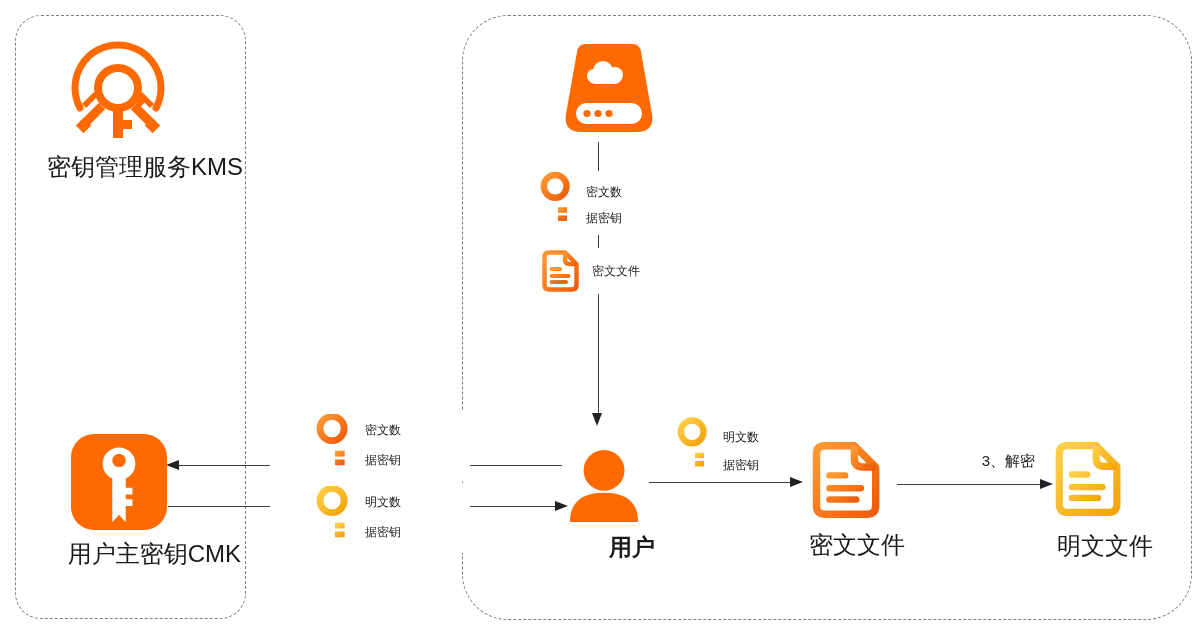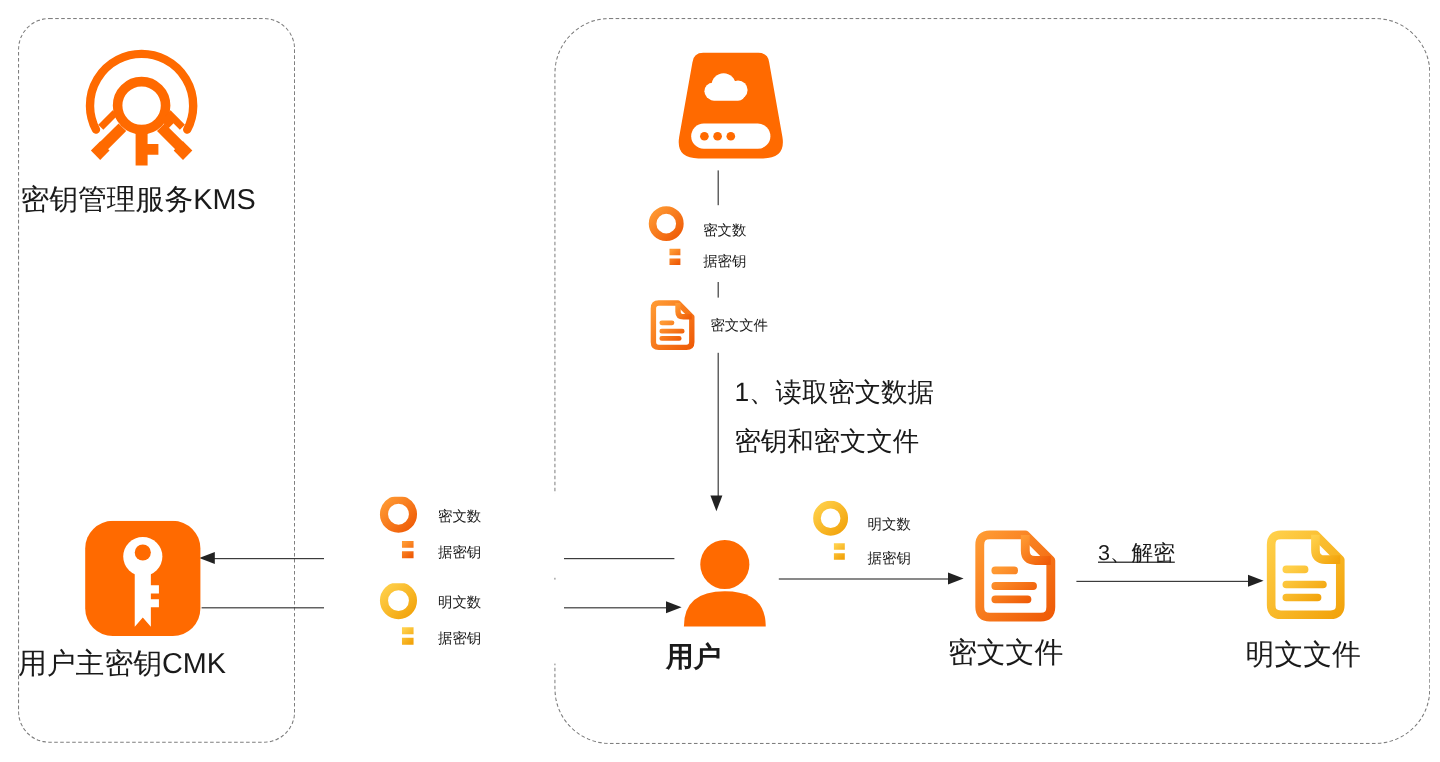--- a/index.html
+++ b/index.html
@@ -5,21 +5,21 @@
   html,body{margin:0;padding:0;background:#ffffff;}
   body{font-family:"Liberation Sans","DejaVu Sans",sans-serif;color:#1a1a1a;}
   #canvas{position:relative;width:1200px;height:635px;background:#ffffff;overflow:hidden;}
   .dashed-box{position:absolute;border:1.6px dashed #7f7f7f;background:transparent;z-index:0;}
   .hline{position:absolute;height:0;border-top:1.6px solid #3c3c3c;z-index:1;}
   .vline{position:absolute;width:0;border-left:1.6px solid #3c3c3c;z-index:1;}
   .ah{position:absolute;width:0;height:0;z-index:1;}
   .ah-left{border-top:5.5px solid transparent;border-bottom:5.5px solid transparent;border-right:13px solid #222;}
   .ah-right{border-top:5.5px solid transparent;border-bottom:5.5px solid transparent;border-left:13px solid #222;}
   .ah-down{border-left:5.5px solid transparent;border-right:5.5px solid transparent;border-top:13px solid #222;}
-  .biglabel{position:absolute;font-size:24px;line-height:28px;text-align:left;z-index:2;white-space:nowrap;}
+  .biglabel{position:absolute;font-size:24px;line-height:28px;text-align:right;z-index:2;white-space:nowrap;}
   .steplabel{position:absolute;font-size:22px;line-height:41px;z-index:2;white-space:nowrap;}
   .kgroup{position:absolute;display:flex;align-items:flex-start;background:#ffffff;z-index:2;}
   .kgroup.nobg{background:transparent;}
   .ktext{font-size:12px;line-height:30px;margin-left:9px;margin-top:4px;white-space:nowrap;}
   .ktext.tight{line-height:26px;margin-top:8px;}
   .ktext.mid{line-height:28px;margin-top:6px;}
   .icon{display:block;z-index:2;position:absolute;}
   svg{display:block;}
 </style>
 </head>
@@ -135,24 +135,20 @@
 
   <div class="kgroup" style="left:532px;top:248px;width:138px;height:46px;padding-left:7px;align-items:center;">
     <svg width="44" height="42" viewBox="0 0 80 84">
       <path d="M16,5 H48 L71,28 V70 Q71,79 62,79 H16 Q7,79 7,70 V14 Q7,5 16,5 Z" fill="none" stroke="url(#gOrange)" stroke-width="9" stroke-linejoin="round"></path>
       <path d="M48,5 V19 Q48,28 57,28 H71" fill="none" stroke="url(#gOrange)" stroke-width="9"></path>
       <path d="M21,38 H38 M21,52 H55 M21,64 H50" stroke="url(#gOrange)" stroke-width="8" stroke-linecap="round" fill="none"></path>
     </svg>
     <div class="ktext" style="margin-top:0;line-height:20px;">密文文件</div>
   </div>
 
-  <div class="steplabel" style="left:612px;top:306px;">
-    <div>1、读取密文数据</div>
-    <div>密钥和密文文件</div>
-  </div>
 
   <svg class="icon" style="left:567px;top:447px;" width="76" height="76" viewBox="0 0 78 76">
     <circle cx="38" cy="23" r="21" fill="#FF6A00"></circle>
     <path d="M3,76 Q3,46 38,46 Q73,46 73,76 Z" fill="#FF6A00"></path>
   </svg>
   <div class="biglabel" style="left:555px;top:533px;width:100px;font-size:23px;font-weight:bold;">用户</div>
 
   <div class="kgroup nobg" style="left:674px;top:417px;">
     <svg width="40" height="57" viewBox="0 0 44 60">
       <circle cx="20" cy="15" r="12.5" fill="none" stroke="url(#gGold)" stroke-width="7"></circle>
@@ -165,21 +161,21 @@
     </div>
   </div>
 
   <svg class="icon" style="left:810px;top:441px;" width="74" height="78" viewBox="0 0 80 84">
     <path d="M16,5 H48 L71,28 V70 Q71,79 62,79 H16 Q7,79 7,70 V14 Q7,5 16,5 Z" fill="none" stroke="url(#gOrange)" stroke-width="8" stroke-linejoin="round"></path>
     <path d="M48,5 V19 Q48,28 57,28 H71" fill="none" stroke="url(#gOrange)" stroke-width="8"></path>
     <path d="M21,37 H38 M21,51 H55 M21,63 H50" stroke="url(#gOrange)" stroke-width="7" stroke-linecap="round" fill="none"></path>
   </svg>
   <div class="biglabel" style="left:790px;top:531px;width:115px;">密文文件</div>
 
-  <div class="biglabel" style="left:915px;top:447px;width:120px;font-size:18px;text-decoration:underline;">3、解密</div>
+  <div class="biglabel" style="left:915px;top:447px;width:120px;font-size:15px;">3、解密</div>
 
   <svg class="icon" style="left:1053px;top:440px;" width="72" height="78" viewBox="0 0 80 84">
     <path d="M16,5 H48 L71,28 V70 Q71,79 62,79 H16 Q7,79 7,70 V14 Q7,5 16,5 Z" fill="none" stroke="url(#gGold)" stroke-width="8" stroke-linejoin="round"></path>
     <path d="M48,5 V19 Q48,28 57,28 H71" fill="none" stroke="url(#gGold)" stroke-width="8"></path>
     <path d="M21,37 H38 M21,51 H55 M21,63 H50" stroke="url(#gGold)" stroke-width="7" stroke-linecap="round" fill="none"></path>
   </svg>
   <div class="biglabel" style="left:1038px;top:532px;width:115px;">明文文件</div>
 
 </div>
 

